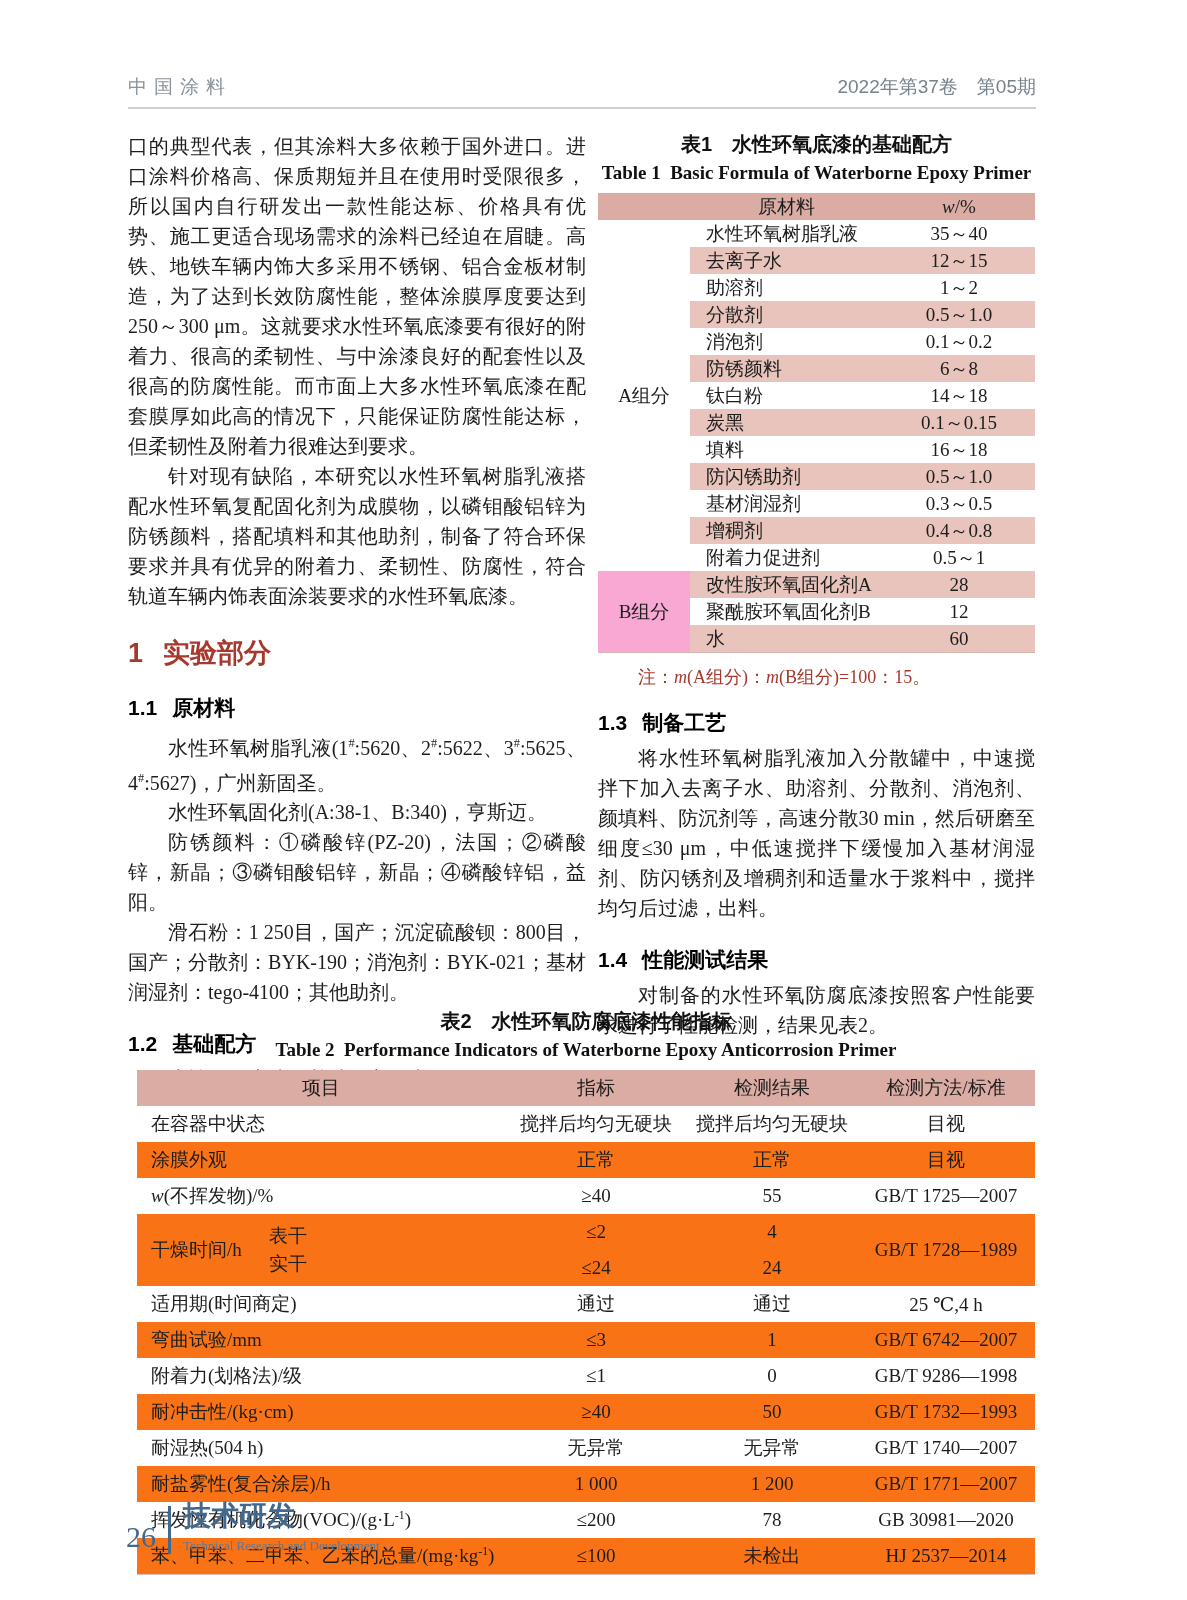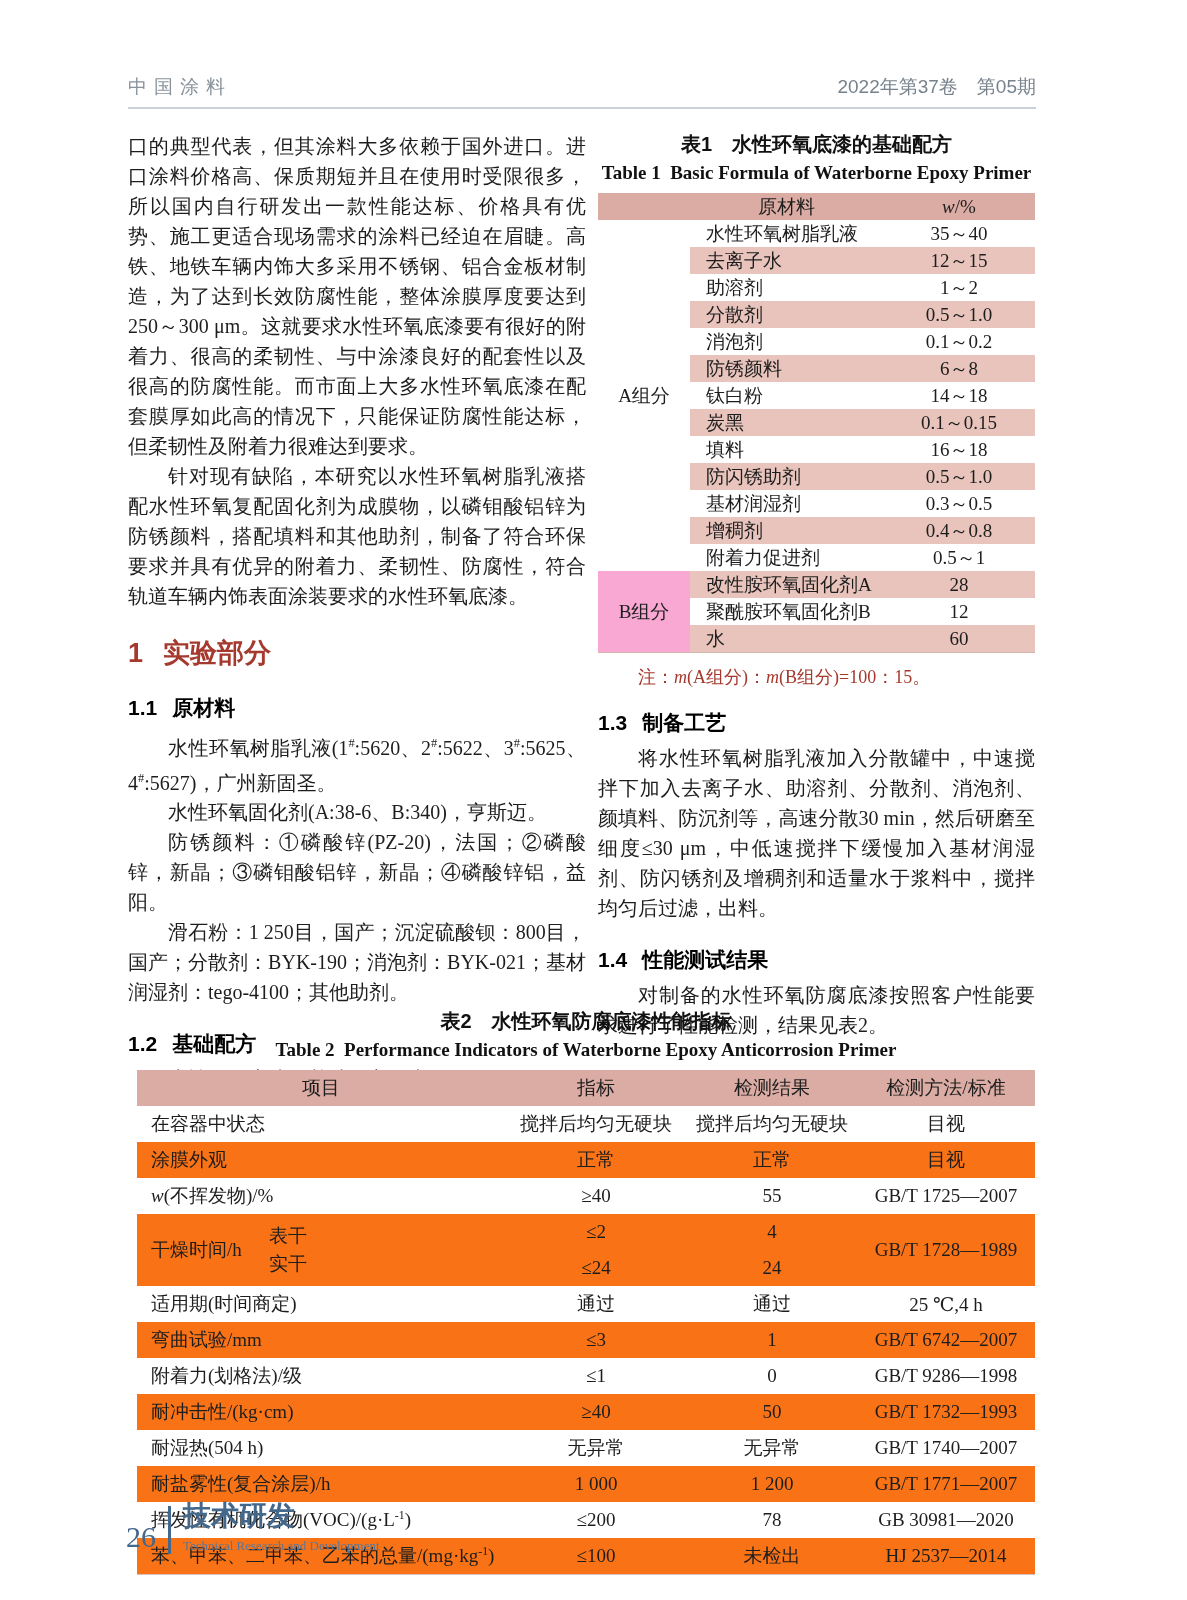--- a/index.html
+++ b/index.html
@@ -85,21 +85,21 @@
     <p class="bp">针对现有缺陷，本研究以水性环氧树脂乳液搭配水性环氧复配固化剂为成膜物，以磷钼酸铝锌为防锈颜料，搭配填料和其他助剂，制备了符合环保要求并具有优异的附着力、柔韧性、防腐性，符合轨道车辆内饰表面涂装要求的水性环氧底漆。</p>
 
     <div class="h1">
       <span class="num">1</span><span>实验部分</span>
     </div>
 
     <div class="h2">
       <span class="num">1.1</span><span>原材料</span>
     </div>
     <p class="bp">水性环氧树脂乳液(1<sup>#</sup>:5620、2<sup>#</sup>:5622、3<sup>#</sup>:5625、4<sup>#</sup>:5627)，广州新固圣。</p>
-    <p class="bp">水性环氧固化剂(A:38-6、B:340)，亨斯迈。</p>
+    <p class="bp">水性环氧固化剂(A:38-1、B:340)，亨斯迈。</p>
     <p class="bp">防锈颜料：①磷酸锌(PZ-20)，法国；②磷酸锌，新晶；③磷钼酸铝锌，新晶；④磷酸锌铝，益阳。</p>
     <p class="bp">滑石粉：1 250目，国产；沉淀硫酸钡：800目，国产；分散剂：BYK-190；消泡剂：BYK-021；基材润湿剂：tego-4100；其他助剂。</p>
 
     <div class="h2">
       <span class="num">1.2</span><span>基础配方</span>
     </div>
     <p class="bp">水性环氧底漆的基础配方见表1。</p>
   </div>
 
   <div class="col-right">

